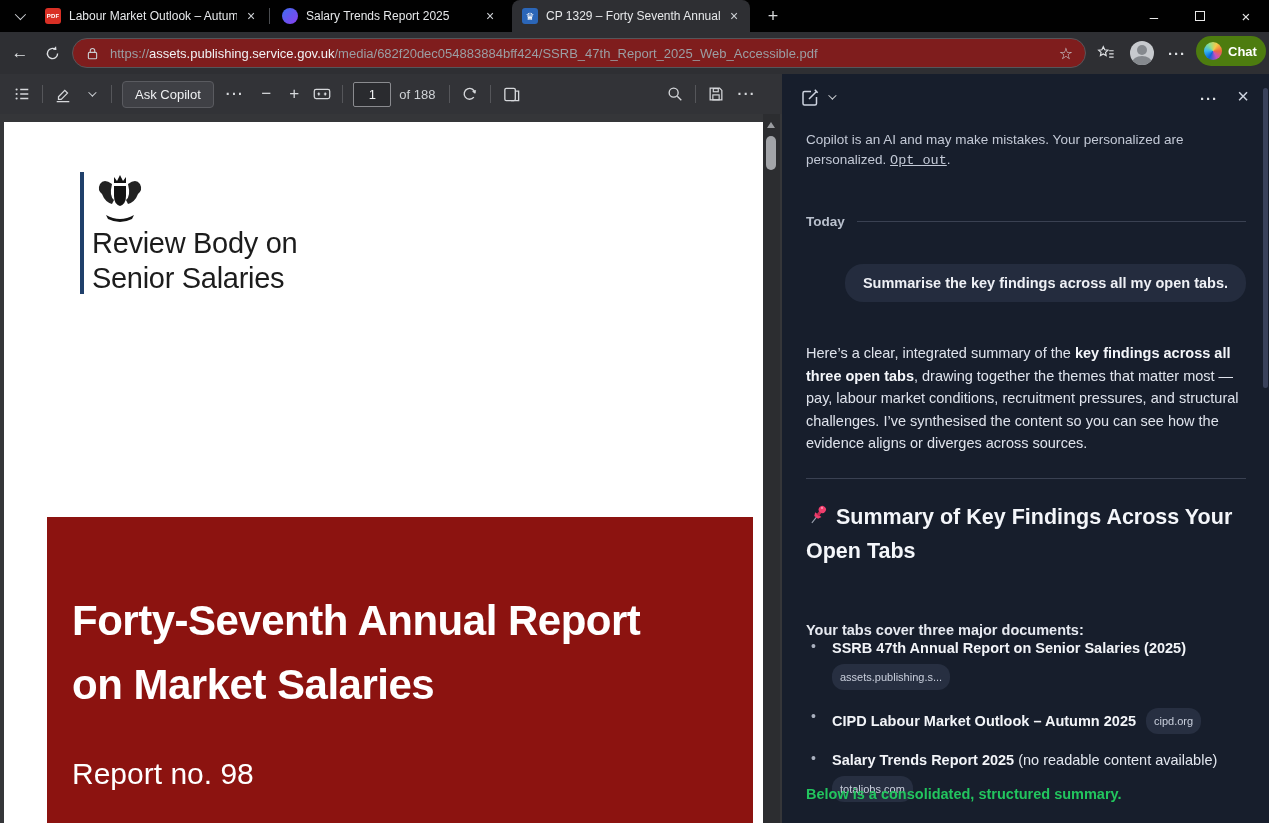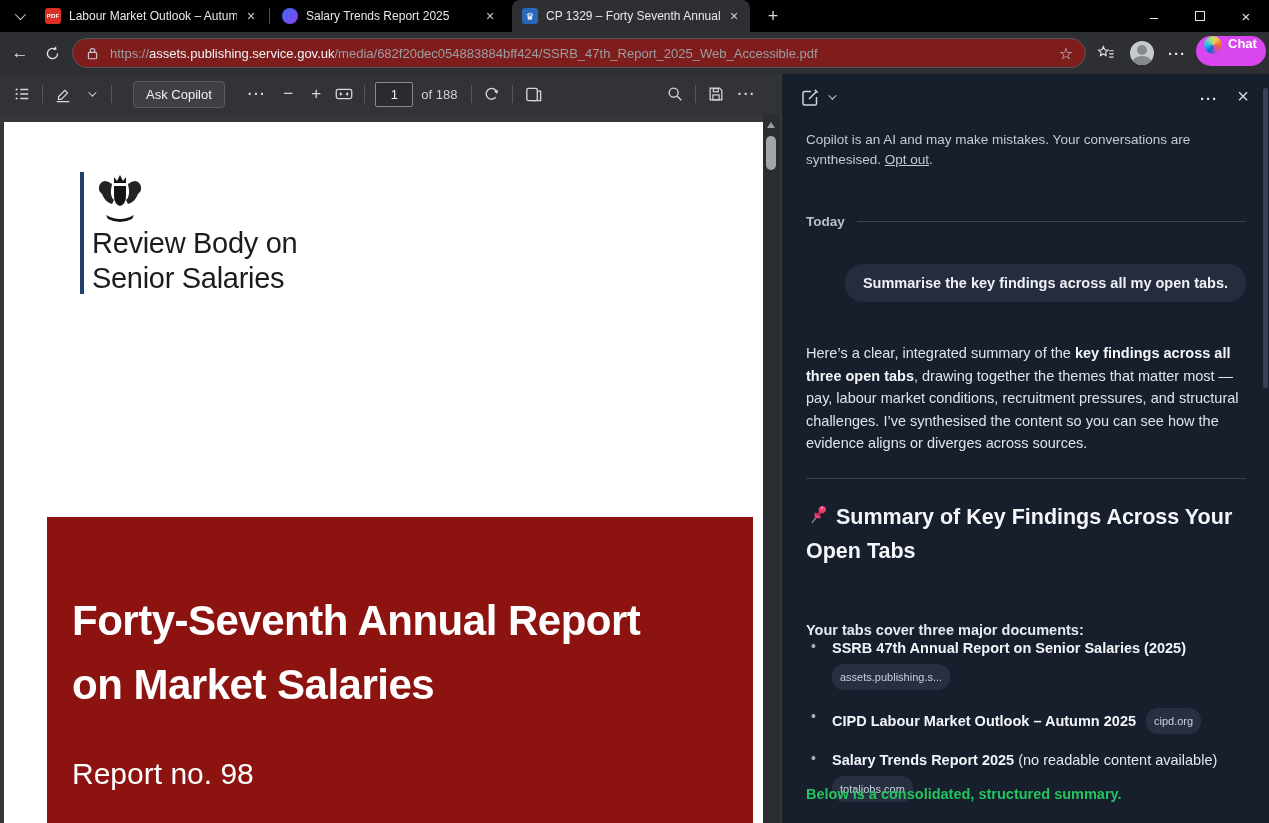--- a/index.html
+++ b/index.html
@@ -31,28 +31,28 @@
   .navbtn { position:absolute; top:7px; width:28px; height:28px; display:flex; align-items:center; justify-content:center; color:#dfe1e4; font-size:17px; border-radius:4px; }
   .urlpill { position:absolute; left:72px; top:6px; width:1014px; height:30px; background:#7f1d1d; border:1px solid #55565a; border-radius:15px; display:flex; align-items:center; padding:0 12px; }
   .urltext { font-size:13px; white-space:nowrap; overflow:hidden; margin-left:10px; flex:1; }
   .urltext .dim { color:#9b9ea3; }
   .urltext .dom { color:#f0f1f3; }
   .staricon { color:#cfd2d6; font-size:16px; margin-left:8px; }
   .avatar { position:absolute; left:1130px; top:9px; width:24px; height:24px; border-radius:50%; background:#c7cace; overflow:hidden; }
   .avatar::before { content:""; position:absolute; left:7px; top:4px; width:10px; height:10px; border-radius:50%; background:#85898e; }
   .avatar::after { content:""; position:absolute; left:2px; top:15px; width:20px; height:14px; border-radius:50%; background:#85898e; }
   .dots { color:#dfe1e4; font-size:15px; font-weight:bold; letter-spacing:1px; }
-  .chatpill { position:absolute; left:1196px; top:4px; width:70px; height:30px; background:#d946ef; border-radius:17px; display:flex; padding-left:8px; color:#fff; font-size:13px; font-weight:600; }
+  .chatpill { position:absolute; left:1196px; top:4px; width:70px; height:30px; background:#4d7c0f; border-radius:17px; display:flex; align-items:center; padding-left:8px; color:#fff; font-size:13px; font-weight:600; }
   .cplogo { width:18px; height:18px; border-radius:50%; background:conic-gradient(from 210deg,#0a64d8,#35b6f1,#8ee08c,#f7c948,#ef6a3a,#c94fc0,#0a64d8); margin-right:6px; }
 
   
   .pdftoolbar { position:absolute; left:0; top:74px; width:782px; height:40px; background:#323337; display:flex; align-items:center; }
   .tbtn { height:28px; min-width:28px; display:flex; align-items:center; justify-content:center; color:#d6d8db; border-radius:4px; flex:none; }
   .tdiv { width:1px; height:18px; background:#55565a; margin:0 6px; flex:none; }
-  .askcopilot { background:#3f4045; border:1px solid #5a5b60; border-radius:4px; padding:5px 12px; color:#f0f1f3; font-size:13px; margin:0 15px; white-space:nowrap;text-align:right; }
+  .askcopilot { background:#3f4045; border:1px solid #5a5b60; border-radius:4px; padding:5px 12px; color:#f0f1f3; font-size:13px; margin:0 4px; white-space:nowrap;text-align:right; }
   .pagebox { width:38px; height:25px; background:#2a2b2f; border:1px solid #8a8b8f; border-radius:2px; color:#f0f1f3; font-size:13px; display:flex; align-items:center; justify-content:center; margin:0 4px; }
   .oftotal { color:#cfd2d6; font-size:13px; margin:0 8px 0 4px; white-space:nowrap; }
   .tdots { font-size:14px; font-weight:bold; letter-spacing:1.5px; color:#d6d8db; padding:0 8px; }
   svg.ic { display:block; }
 
   
   .viewer { position:absolute; left:0; top:114px; width:782px; height:709px; background:#353639; }
   .page { position:absolute; left:4px; top:8px; width:759px; height:701px; background:#ffffff; }
   .gov-logo { position:absolute; left:76px; top:48px; }
   .gov-bar { position:absolute; left:0; top:2px; width:4px; height:122px; background:#20406b; }
@@ -62,21 +62,21 @@
   .banner-title { position:absolute; left:25px; top:72px; font-size:42px; line-height:64px; font-weight:bold; letter-spacing:-0.5px; }
   .banner-sub { position:absolute; left:25px; top:240px; font-size:30px; font-weight:400; }
   .pdfscroll { position:absolute; right:2px; top:0; width:17px; height:709px; background:#2c2d30; }
   .pdfscroll .up { position:absolute; left:4px; top:8px; width:0; height:0; border-left:4.5px solid transparent; border-right:4.5px solid transparent; border-bottom:6px solid #9a9ca0; }
   .pdfscroll .thumb { position:absolute; left:3px; top:22px; width:10px; height:34px; border-radius:5px; background:#a2a4a8; }
 
   
   .panel { position:absolute; left:782px; top:74px; width:487px; height:749px; background:#171e2c; color:#dde1ea; }
   .p-head-ic { position:absolute; display:flex; align-items:center; justify-content:center; color:#cdd3df; }
   .p-disclaimer { position:absolute; left:24px; top:56px; width:440px; font-size:13.5px; line-height:20px; color:#c3c9d6; }
-  .p-disclaimer a { color:#c3c9d6; text-decoration:underline; }
+  .p-disclaimer a { color:#c3c9d6; text-decoration:underline;font-family:Liberation Mono, monospace; }
   .p-today { position:absolute; left:24px; top:140px; width:440px; display:flex; align-items:center; gap:12px; }
   .p-today .lbl { font-size:13.5px; font-weight:bold; color:#b9c0cd; }
   .p-today .line { flex:1; height:1px; background:#3a4152; }
   .p-bubble-row { position:absolute; left:24px; top:190px; width:440px; display:flex; justify-content:flex-end; }
   .p-bubble { background:#242c3e; border-radius:18px; padding:11px 18px; font-size:14.5px; font-weight:600; color:#eef0f5; white-space:nowrap; }
   .p-para { position:absolute; left:24px; top:268px; width:440px; font-size:14.5px; line-height:22.5px; color:#dfe3ec; }
   .p-para b { color:#f4f6fa; }
   .p-divider { position:absolute; left:24px; top:404px; width:440px; height:1px; background:#3a4152; }
   .p-heading { position:absolute; left:24px; top:428px; width:436px; font-size:21.5px; line-height:31px; font-weight:800; color:#f4f6fa; }
   .p-heading .pin { display:inline-block; vertical-align:-3px; margin-right:6px; }
@@ -275,21 +275,21 @@
         </svg>
     </div>
     <div class="p-head-ic" style="left:46px; top:20px;">
         <span class="chev sm"></span>
       </div>
     <div class="p-head-ic" style="right:48px; top:12px; width:24px; height:24px;">
         <span class="dots">···</span>
       </div>
     <div class="p-head-ic" style="right:14px; top:10px; width:24px; height:24px; font-size:20px;">×</div>
 
-    <div class="p-disclaimer"><span>Copilot is an AI and may make mistakes. Your conversations are synthesised. </span><a href="#">Opt out</a><span>.</span></div>
+    <div class="p-disclaimer"><span>Copilot is an AI and may make mistakes. Your personalized are personalized. </span><a href="#">Opt out</a><span>.</span></div>
 
     <div class="p-today">
       <span class="lbl">Today</span>
       <span class="line"></span>
     </div>
 
     <div class="p-bubble-row">
       <div class="p-bubble">Summarise the key findings across all my open tabs.</div>
     </div>
 

